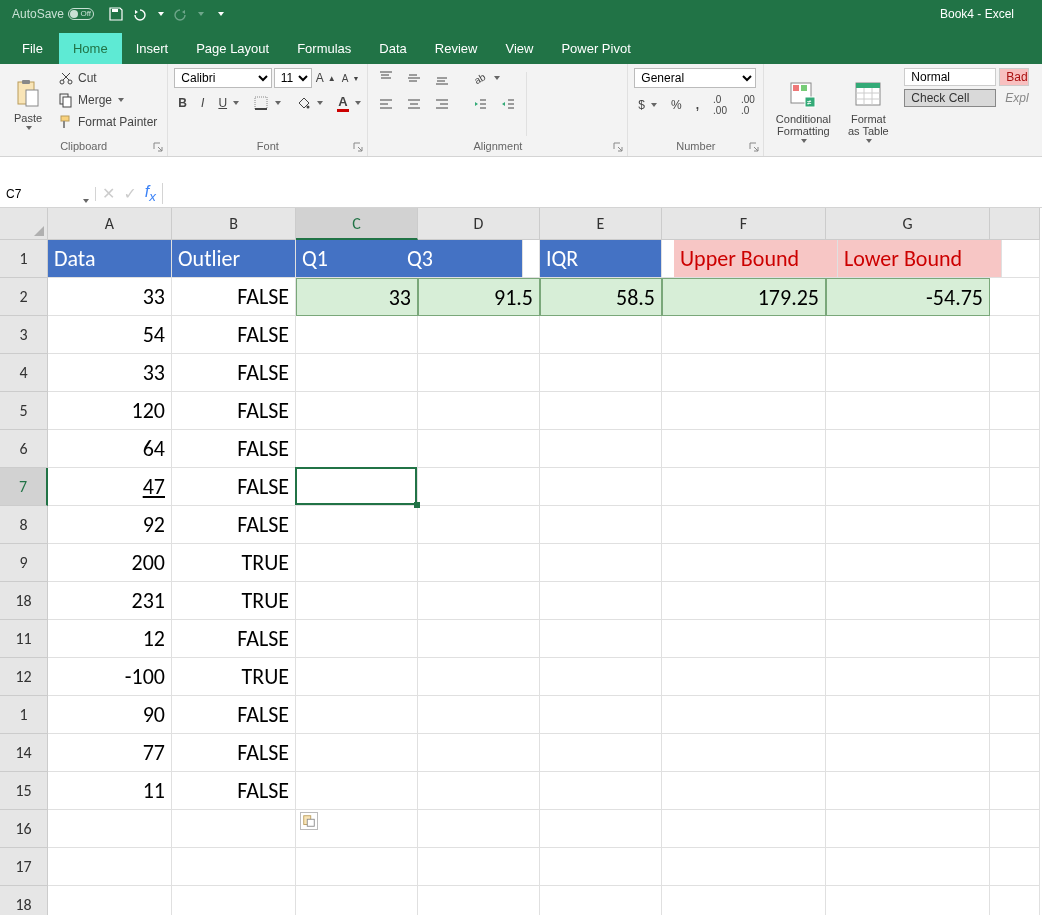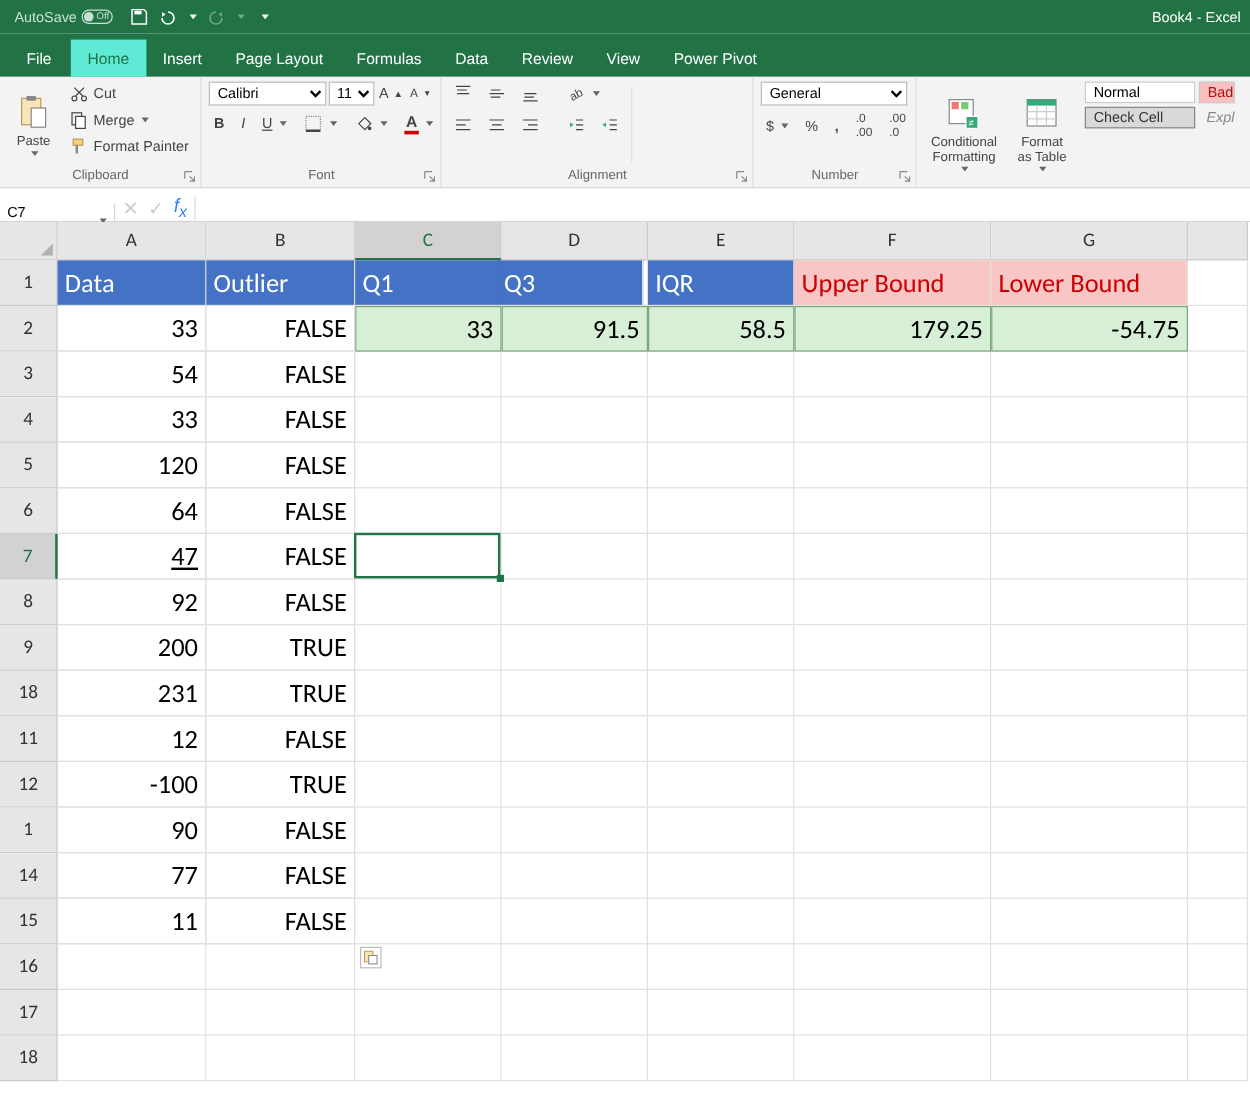--- a/index.html
+++ b/index.html
@@ -7,21 +7,21 @@
 
 
 .titlebar { background: #217346; height: 28px; display: flex; align-items: center; color: #fff; font-size: 12px; position: relative; }
 .titlebar .autosave { margin-left: 12px; display: flex; align-items: center; gap: 4px; color: #c8e0d4; }
 .titlebar .toggle { width: 26px; height: 12px; border: 1px solid #c8e0d4; border-radius: 6px; position: relative; }
 .titlebar .toggle::after { content: ""; position: absolute; left: 1px; top: 1px; width: 8px; height: 8px; border-radius: 50%; background: #c8e0d4; }
 .titlebar .toggle-off { font-size: 8px; position: absolute; right: 2px; top: 0px; }
 .titlebar .qat { display: flex; gap: 8px; margin-left: 14px; align-items: center; }
 .titlebar .qat-icon { fill: #fff; }
 .titlebar .disabled { fill: #6ea68a; }
-.titlebar .book { right: 8px; position: absolute; }
+.titlebar .book { right: 28px; position: absolute; }
 
 
 .tabs { background: #217346; height: 36px; display: flex; align-items: flex-end; padding-left: 6px; gap: 0; }
 .tab { color: #fff; padding: 8px 14px; font-size: 13px; cursor: pointer; }
 .tab.file { padding: 8px 16px; }
 .tab.active { background: #5eead4; color: #217346; text-align: center; }
 .tellme { display: flex; align-items: center; gap: 6px; color: #c8e0d4; font-size: 13px; margin-left: 12px; padding-bottom: 8px; }
 .tellme svg { fill: #c8e0d4; }
 
 
@@ -40,40 +40,40 @@
 .icon16 { width: 16px; height: 16px; }
 .icon32 { width: 32px; height: 32px; }
 .bordered-a { border-bottom: 3px solid #c00; display: inline-block; width: 12px; text-align: center; font-weight: bold; font-size: 13px; }
 .style-box { border: 1px solid #ccc; padding: 2px 6px; font-size: 12px; height: 18px; display: flex; align-items: center; width: 92px; }
 .style-normal { background: #fff; }
 .style-bad { background: #f8c0c0; color: #a11; }
 .style-check { background: #d9d9d9; color: #333; border: 1px solid #888; }
 .style-expl { font-style: italic; color: #888; }
 
 
-.fbar { height: 28px; border-bottom: 1px solid #d4d4d4; display: flex; align-items: flex-end; background: #fff; }
+.fbar { height: 28px; border-bottom: 1px solid #d4d4d4; display: flex; align-items: center; background: #fff; margin-top: 23px; }
 .namebox { width: 96px; border-right: 1px solid #d4d4d4; display: flex; align-items: center; padding: 0 6px; font-size: 12px; position: relative; background: #fff; }
 .namebox .dd { position: absolute; right: 6px; top: 12px; }
 .fbar-btns { display: flex; align-items: center; border-right: 1px solid #d4d4d4; padding: 0 6px; gap: 8px; color: #bbb; }
 .fbar-input { flex: 1; border: none; padding: 0 6px; font-size: 13px; outline: none; }
 
 
 .grid-wrap { position: relative; }
 .corner { position: absolute; left: 0; top: 0; width: 48px; height: 32px; background: #e6e6e6; border-right: 1px solid #ccc; border-bottom: 1px solid #ccc; }
 .corner::after { content:""; position:absolute; right:3px; bottom:3px; width:0; height:0; border-left:10px solid transparent; border-bottom:10px solid #b0b0b0; }
 .col-headers { position: absolute; left: 48px; top: 0; height: 32px; display: flex; }
 .ch { background: #e6e6e6; border-right: 1px solid #ccc; border-bottom: 1px solid #ccc; display:flex; align-items:center; justify-content:center; font-size:16px; color:#333; font-family: Calibri, Arial, sans-serif; }
 .ch.active { background: #d2d2d2; color: #217346; border-bottom: 2px solid #217346; }
 .row-headers { position: absolute; left:0; top:32px; width:48px; }
 .rh { background:#e6e6e6; border-right:1px solid #ccc; border-bottom:1px solid #ccc; height:38px; display:flex; align-items:center; justify-content:center; font-size:16px; color:#333; font-family: Calibri, Arial, sans-serif; }
 .rh.active { background: #d2d2d2; color:#217346; border-right:2px solid #217346; }
 .cells { position:absolute; left:48px; top:32px; }
 .cell { position:absolute; border-right:1px solid #e0e0e0; border-bottom:1px solid #e0e0e0; font-family: Calibri, Arial, sans-serif; font-size:22px; display:flex; align-items:center; padding: 0 6px; }
 .hdr-blue { background:#4472c4; color:#fff; font-size:22px; }
-.hdr-red { background:#f7c6c5; color:#c00; font-size:22px; }
+.hdr-red { background:#f7c6c5; color:#c00; font-size:22px;margin-left:12px; }
 .green-cell { background:#d7eed7; }
 .right { justify-content:flex-end; }
 .sel { border: 2px solid #217346 !important; }
 .sel-handle { position:absolute; width:6px; height:6px; background:#217346; }
 .paste-icon { position:absolute; width:18px; height:18px; border:1px solid #bbb; background:#fff; display:flex; align-items:center; justify-content:center; font-size:10px; }
 </style>
 </head>
 <body>
 
 <div class="titlebar">
@@ -530,21 +530,21 @@
       <div class="cell  " style="left: 124px; top: 646px; width: 124px; height: 38px;"></div>
       <div class="cell  " style="left: 248px; top: 646px; width: 122px; height: 38px;"></div>
       <div class="cell  " style="left: 370px; top: 646px; width: 122px; height: 38px;"></div>
       <div class="cell  " style="left: 492px; top: 646px; width: 122px; height: 38px;"></div>
       <div class="cell  " style="left: 614px; top: 646px; width: 164px; height: 38px;"></div>
       <div class="cell  " style="left: 778px; top: 646px; width: 164px; height: 38px;"></div>
       <div class="cell" style="left: 942px; top: 646px; width: 50px; height: 38px;"></div>
       <div class="cell hdr-blue " style="left: 0px; top: 0px; width: 124px; height: 38px; z-index: 2;">Data</div>
       <div class="cell hdr-blue " style="left: 124px; top: 0px; width: 124px; height: 38px; z-index: 2;">Outlier</div>
       <div class="cell hdr-blue " style="left: 248px; top: 0px; width: 122px; height: 38px; z-index: 2;">Q1</div>
-      <div class="cell hdr-blue " style="left: 366px; top: 0px; width: 122px; height: 38px; z-index: 2;">Q3</div>
+      <div class="cell hdr-blue " style="left: 353px; top: 0px; width: 122px; height: 38px; z-index: 2;">Q3</div>
       <div class="cell hdr-blue " style="left: 492px; top: 0px; width: 122px; height: 38px; z-index: 2;">IQR</div>
       <div class="cell hdr-red " style="left: 614px; top: 0px; width: 164px; height: 38px; z-index: 2;">Upper Bound</div>
       <div class="cell hdr-red " style="left: 778px; top: 0px; width: 164px; height: 38px; z-index: 2;">Lower Bound</div>
       <div class="cell green-cell right" style="left: 248px; top: 38px; width: 122px; height: 38px; z-index: 2; border: 1px solid rgb(122, 167, 122);">33</div>
       <div class="cell green-cell right" style="left: 370px; top: 38px; width: 122px; height: 38px; z-index: 2; border: 1px solid rgb(122, 167, 122);">91.5</div>
       <div class="cell green-cell right" style="left: 492px; top: 38px; width: 122px; height: 38px; z-index: 2; border: 1px solid rgb(122, 167, 122);">58.5</div>
       <div class="cell green-cell right" style="left: 614px; top: 38px; width: 164px; height: 38px; z-index: 2; border: 1px solid rgb(122, 167, 122);">179.25</div>
       <div class="cell green-cell right" style="left: 778px; top: 38px; width: 164px; height: 38px; z-index: 2; border: 1px solid rgb(122, 167, 122);">-54.75</div>
       <div class="cell  right" style="left: 0px; top: 38px; width: 124px; height: 38px; z-index: 2;">33</div>
       <div class="cell  right" style="left: 0px; top: 76px; width: 124px; height: 38px; z-index: 2;">54</div>

